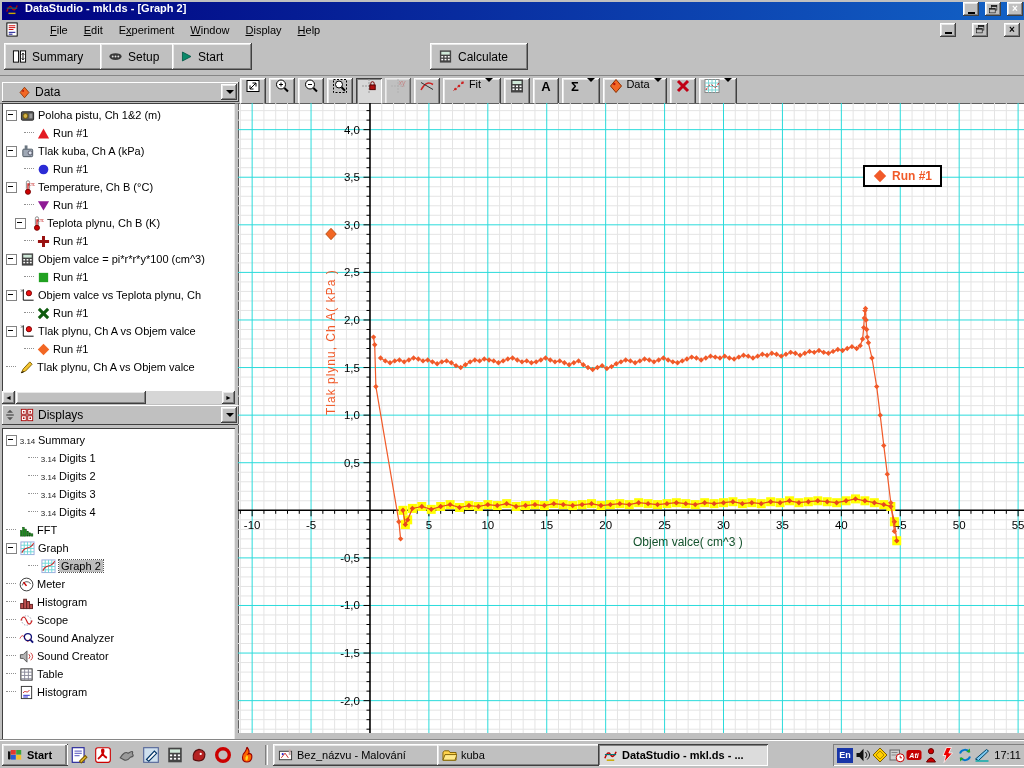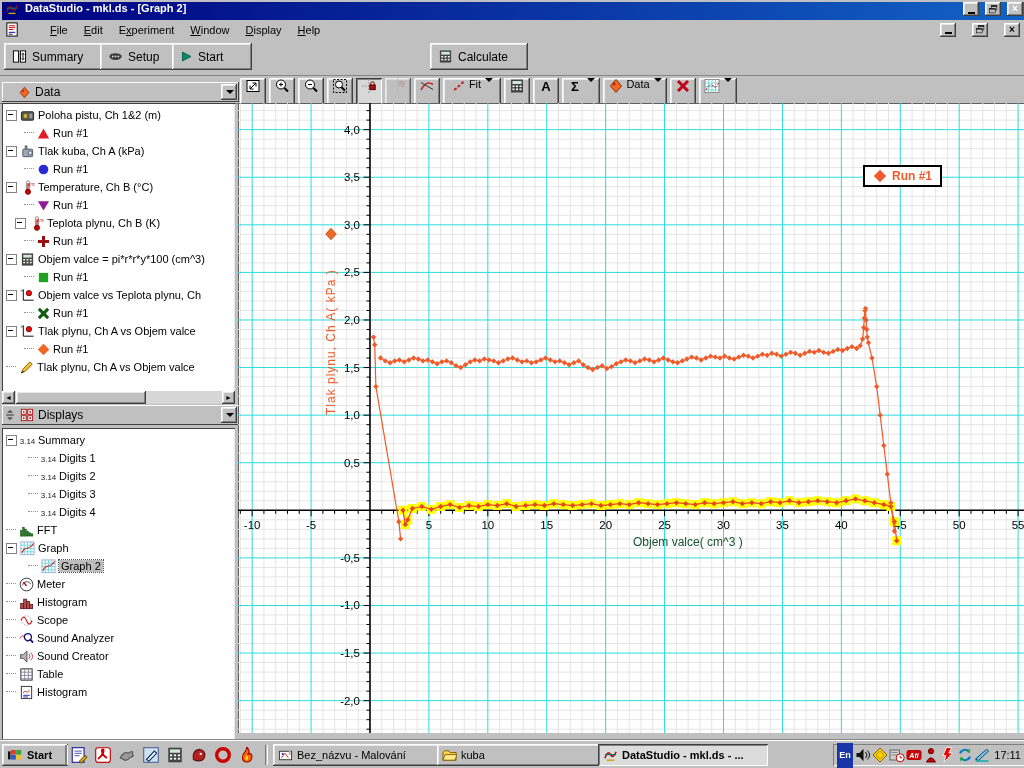--- a/index.html
+++ b/index.html
@@ -41,21 +41,21 @@
   #graph-pane{left:238px;top:103px;width:786px;height:630px;background:#fff;box-shadow:inset 1px 1px 0 #606060}
   #legend{border:2px solid #000;background:#fff;display:flex;align-items:center;gap:5px;padding:2px 8px;color:#f15a29;font-size:12px;font-weight:bold}
   #ylabel{color:#f15a29;font-size:12px;writing-mode:vertical-rl;transform:rotate(180deg);letter-spacing:1px}
   #xlabel{font-size:12px;color:#14532d}
   #taskbar{left:0;top:740px;width:1024px;height:28px;background:#c0c0c0;border-top:1px solid #fff;box-shadow:0 -1px 0 #868686}
   .task-btn{height:22px;display:flex;align-items:center;gap:4px;padding:0 5px;font-size:11px;overflow:hidden;white-space:nowrap}
   .task-btn.active{background:#dcdcdc;box-shadow:inset 1px 1px 0 #404040,inset -1px -1px 0 #fff,inset 2px 2px 0 #808080;font-weight:bold}
   .ql-sep{width:3px;height:20px;margin:0 3px;box-shadow:inset 1px 0 0 #808080,inset -1px 0 0 #fff}
   #sys-tray{display:flex;align-items:center;gap:2px;padding:0 4px}
   #tray-clock{margin-left:auto;font-size:11px;padding-right:4px}
-  .enbox{width:16px;height:25px;background:#1936a8;color:#fff;font-size:9px;font-weight:bold;display:flex;align-items:center;justify-content:center}
+  .enbox{width:16px;height:15px;background:#1936a8;color:#fff;font-size:9px;font-weight:bold;display:flex;align-items:center;justify-content:center}
   text{font-family:"Liberation Sans",sans-serif}
 </style>
 </head>
 <body>
 
 <div class="abs" id="titlebar">
   <span class="icon">
       <svg viewBox="0 0 16 16" width="14" height="14">
         <path d="M2 11 Q5 2 8 7 T14 4" stroke="#b00" fill="none" stroke-width="1.6"></path>
         <path d="M2 7 h12" stroke="#077" stroke-width="1.2"></path>

